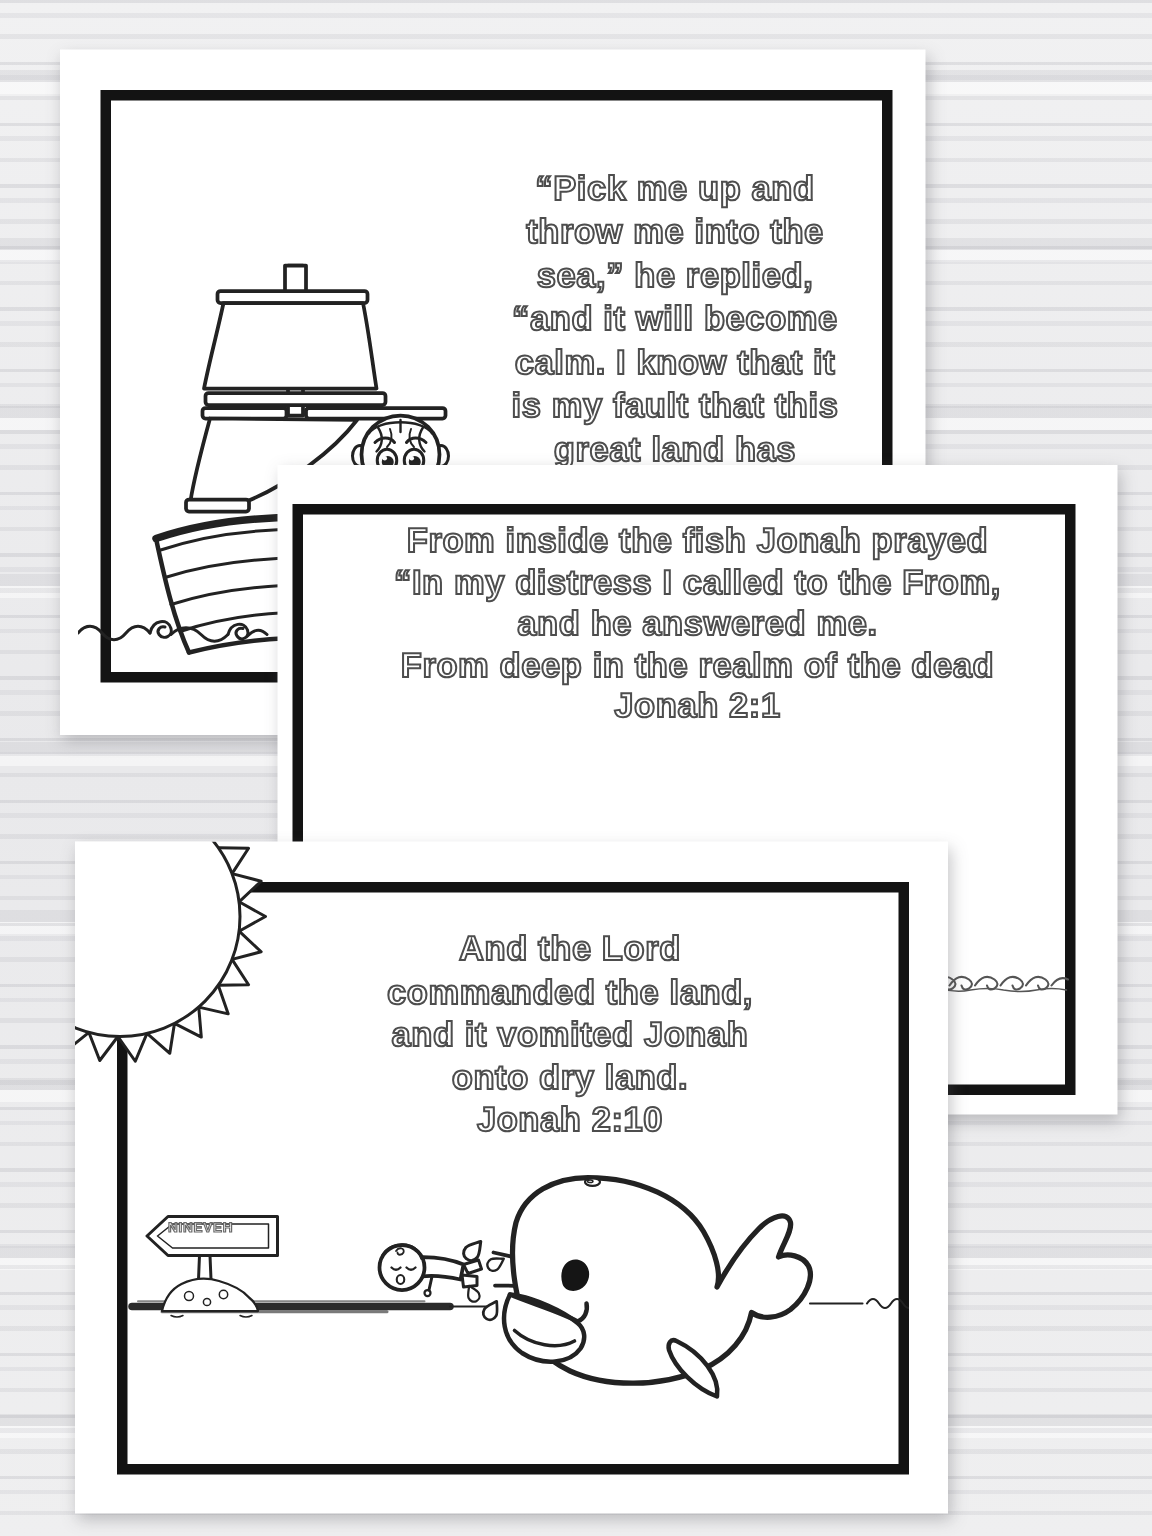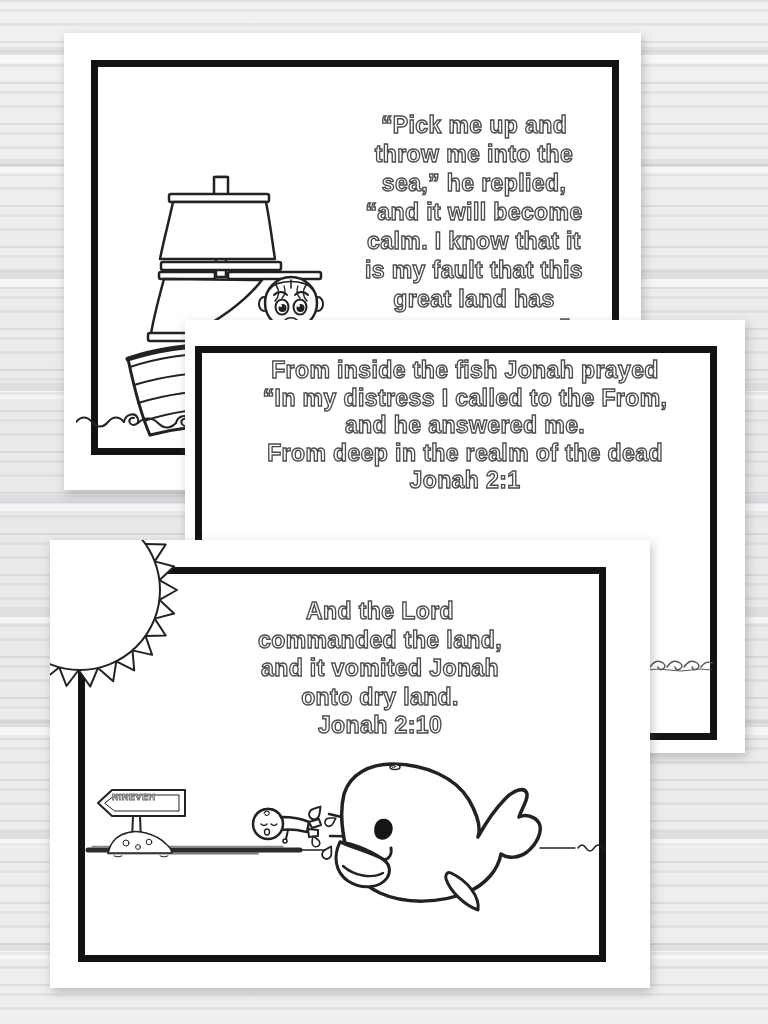--- a/index.html
+++ b/index.html
@@ -5,23 +5,23 @@
   html,body{margin:0;padding:0;}
   body{width:768px;height:1024px;overflow:hidden;font-family:"Liberation Sans",sans-serif;}
   .scene{position:relative;width:768px;height:1024px;
     background-color:#ededee;
     background-image:
       repeating-linear-gradient(180deg, rgba(175,175,182,.28) 0 2px, rgba(0,0,0,0) 2px 9px, rgba(200,200,206,.30) 9px 12px, rgba(0,0,0,0) 12px 23px, rgba(160,160,168,.16) 23px 26px, rgba(0,0,0,0) 26px 41px),
       repeating-linear-gradient(180deg, rgba(0,0,0,0) 0 47px, rgba(186,186,192,.25) 47px 55px, rgba(255,255,255,.5) 55px 63px, rgba(0,0,0,0) 63px 112px),
       linear-gradient(180deg,#f1f1f2 0%,#e9e9eb 50%,#efeff0 100%);
   }
   .paper{position:absolute;background:#ffffff;box-shadow:2px 4px 10px rgba(90,90,95,.35);overflow:hidden;}
-  .page1{left:64px;top:33px;width:577px;height:457px;z-index:1;}
-  .page2{left:185px;top:320px;width:560px;height:433px;z-index:2;}
-  .page3{left:50px;top:540px;width:582px;height:448px;z-index:3;padding-left:18px;}
+  .page1{left:40px;top:33px;width:577px;height:457px;z-index:1;}
+  .page2{left:185px;top:310px;width:560px;height:433px;z-index:2;}
+  .page3{left:50px;top:561px;width:582px;height:448px;z-index:3;}
   .frame{position:absolute;border:7px solid #131313;z-index:1;}
   .frame1{left:27px;top:27px;width:514px;height:381px;}
   .frame2{left:10px;top:26px;width:508px;height:380px;}
   .frame3{left:28px;top:27px;width:514px;height:381px;}
   .bubble{color:#ffffff;-webkit-text-stroke:1.35px #4d4d4d;font-weight:700;text-align:center;white-space:nowrap;letter-spacing:.4px;}
   .quote{position:absolute;z-index:3;}
   .q1{left:250px;top:78px;width:320px;font-size:23px;line-height:29px;}
   .q2{left:14px;top:37px;width:532px;font-size:23px;line-height:27.5px;}
   .q3{left:160px;top:57px;width:340px;font-size:23px;line-height:28.5px;}
   .artsvg{position:absolute;z-index:2;}

